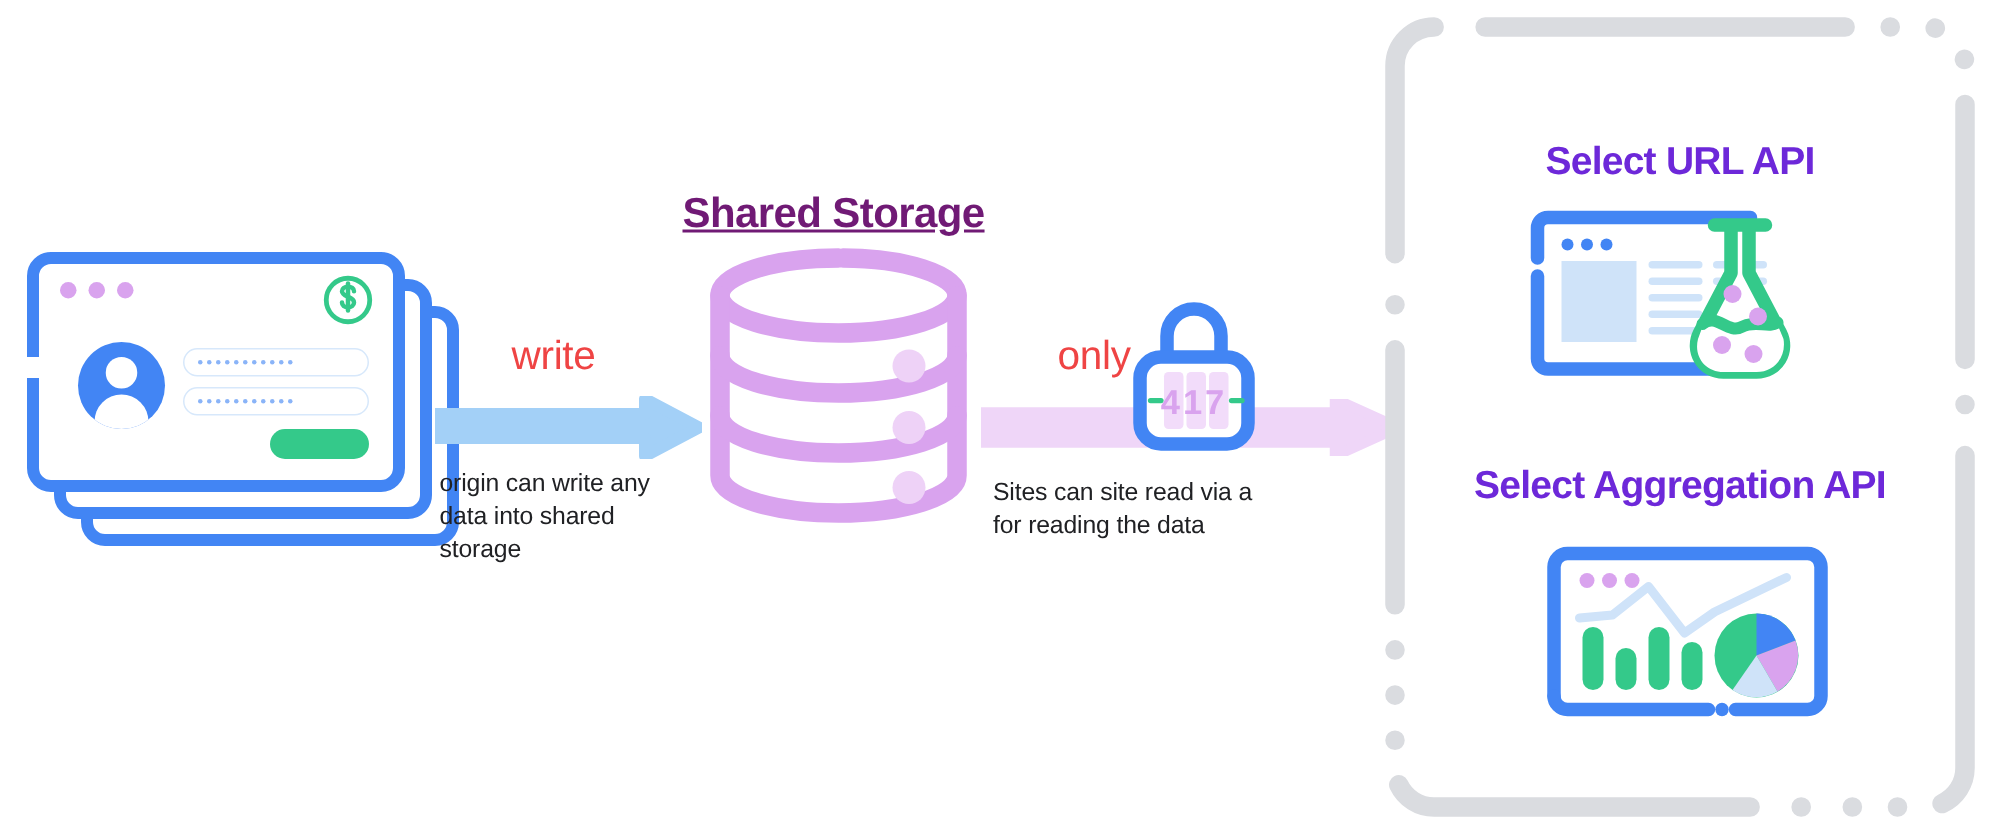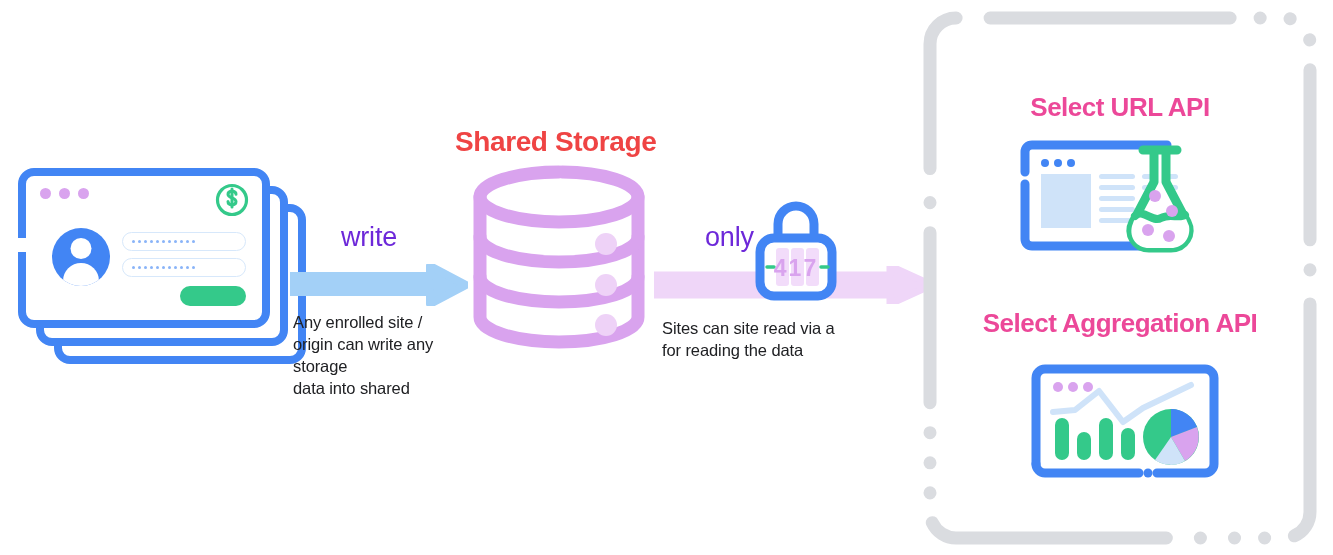--- a/index.html
+++ b/index.html
@@ -75,44 +75,45 @@
   .field-2 { top: 82px; }
   .submit-btn {
     position: absolute; left: 154px; top: 110px;
     width: 66px; height: 20px; border-radius: 10px; background: #34c98a;
   }
 
   
   .arrow-label {
     position: absolute;
     font-size: 27px;
-    color: #6d28d9;
+    color: #ef4444;
     letter-spacing: -0.2px;
   }
   .arrow-caption {
     position: absolute;
     font-size: 16.5px;
     line-height: 1.33;
     color: #202124;
     letter-spacing: -0.1px;
   }
 
   
   #storage-title {
     position: absolute; left: 455px; top: 126px;
-    font-size: 28px; font-weight: bold; color: #ef4444;
+    font-size: 28px; font-weight: bold; color: #701a75;
     letter-spacing: -0.4px;
+    text-decoration: underline;
   }
 
   
   #right-panel { left: 920px; top: 8px; width: 400px; height: 540px; }
 
   .api-title {
     position: absolute;
-    font-size: 26px; font-weight: bold; color: #ec4899;
+    font-size: 26px; font-weight: bold; color: #6d28d9;
     letter-spacing: -0.5px; text-align: center; width: 100%;
   }
   #select-url-title { top: 84px; }
   #private-agg-title { top: 300px; }
 
   .icon-wrap { position: absolute; }
 </style>
 </head>
 <body>
 
@@ -179,24 +180,23 @@
 
   <div class="arrow-label" style="left:341px; top:222px;">write</div>
 
   <div class="abs" style="left:290px; top:264px;">
     <svg width="178" height="42" viewBox="0 0 178 42">
       <path d="M0 12 h140 V2 l36 19 -36 19 V28 H0 Z" fill="#a3d0f7" stroke="#a3d0f7" stroke-width="8" stroke-linejoin="round"></path>
     </svg>
   </div>
 
   <div class="arrow-caption" style="left:293px; top:312px; width:180px;">
-    <div>Any enrolled site /</div>
     <div>origin can write any</div>
+    <div>data into shared</div>
     <div>storage</div>
-    <div>data into shared</div>
   </div>
 
   <div id="storage-title">Shared Storage</div>
 
   <div class="abs" style="left:466px; top:164px;">
     <svg width="186" height="186" viewBox="0 0 186 186">
       <g fill="none" stroke="#d9a3ee" stroke-width="13" stroke-linecap="round">
 
         <path d="M93 8 C50 8 14 19 14 33 C14 47 50 58 93 58 C136 58 172 47 172 33 C172 19 136 8 96 8"></path>
 

